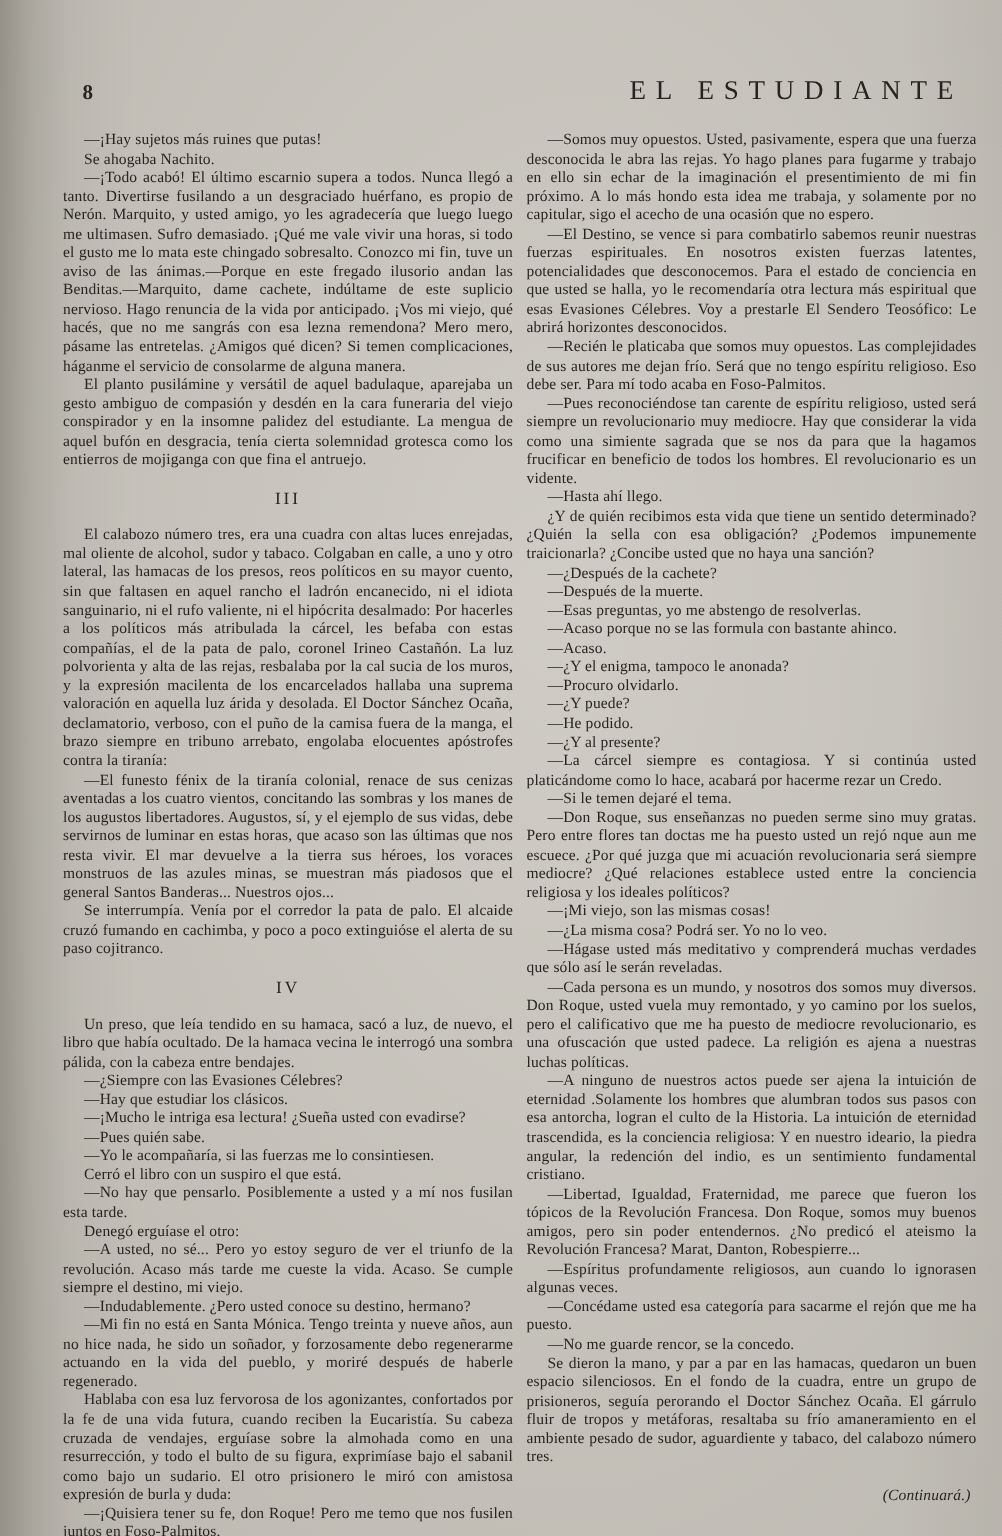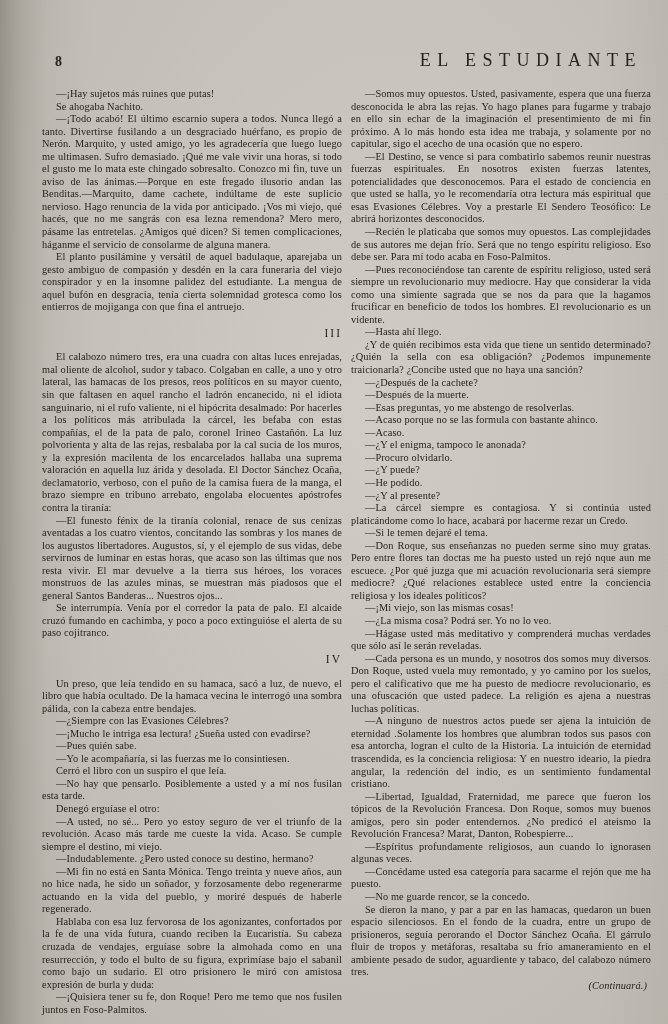--- a/index.html
+++ b/index.html
@@ -55,30 +55,30 @@
     font-size: 10.35px;
     line-height: 12.55px;
     text-align: justify;
     letter-spacing: 0.1px;
   }
   .para {
     margin: 0;
     text-indent: 14px;
   }
   .section-heading {
-    text-align: right;
+    text-align: center;
     text-indent: 0;
     font-size: 11.5px;
     letter-spacing: 2px;
     margin: 13px 0 12px 0;
   }
   .continuation {
     text-align: right;
     font-style: italic;
-    margin-top: 1px;
+    margin-top: 13px;
     padding-right: 4px;
     font-size: 10.35px;
   }
 </style>
 </head>
 <body>
 
 <div class="page">
 
   <div class="header">
@@ -93,24 +93,25 @@
         <p class="para">Se ahogaba Nachito.</p>
         <p class="para">—¡Todo acabó! El último escarnio supera a todos. Nunca llegó a tanto. Divertirse fusilando a un desgraciado huérfano, es propio de Nerón. Marquito, y usted amigo, yo les agradecería que luego luego me ultimasen. Sufro demasiado. ¡Qué me vale vivir una horas, si todo el gusto me lo mata este chingado sobresalto. Conozco mi fin, tuve un aviso de las ánimas.—Porque en este fregado ilusorio andan las Benditas.—Marquito, dame cachete, indúltame de este suplicio nervioso. Hago renuncia de la vida por anticipado. ¡Vos mi viejo, qué hacés, que no me sangrás con esa lezna remendona? Mero mero, pásame las entretelas. ¿Amigos qué dicen? Si temen complicaciones, háganme el servicio de consolarme de alguna manera.</p>
         <p class="para">El planto pusilámine y versátil de aquel badulaque, aparejaba un gesto ambiguo de compasión y desdén en la cara funeraria del viejo conspirador y en la insomne palidez del estudiante. La mengua de aquel bufón en desgracia, tenía cierta solemnidad grotesca como los entierros de mojiganga con que fina el antruejo.</p>
         <div class="section-heading">III</div>
         <p class="para">El calabozo número tres, era una cuadra con altas luces enrejadas, mal oliente de alcohol, sudor y tabaco. Colgaban en calle, a uno y otro lateral, las hamacas de los presos, reos políticos en su mayor cuento, sin que faltasen en aquel rancho el ladrón encanecido, ni el idiota sanguinario, ni el rufo valiente, ni el hipócrita desalmado: Por hacerles a los políticos más atribulada la cárcel, les befaba con estas compañías, el de la pata de palo, coronel Irineo Castañón. La luz polvorienta y alta de las rejas, resbalaba por la cal sucia de los muros, y la expresión macilenta de los encarcelados hallaba una suprema valoración en aquella luz árida y desolada. El Doctor Sánchez Ocaña, declamatorio, verboso, con el puño de la camisa fuera de la manga, el brazo siempre en tribuno arrebato, engolaba elocuentes apóstrofes contra la tiranía:</p>
         <p class="para">—El funesto fénix de la tiranía colonial, renace de sus cenizas aventadas a los cuatro vientos, concitando las sombras y los manes de los augustos libertadores. Augustos, sí, y el ejemplo de sus vidas, debe servirnos de luminar en estas horas, que acaso son las últimas que nos resta vivir. El mar devuelve a la tierra sus héroes, los voraces monstruos de las azules minas, se muestran más piadosos que el general Santos Banderas... Nuestros ojos...</p>
         <p class="para">Se interrumpía. Venía por el corredor la pata de palo. El alcaide cruzó fumando en cachimba, y poco a poco extinguióse el alerta de su paso cojitranco.</p>
         <div class="section-heading">IV</div>
         <p class="para">Un preso, que leía tendido en su hamaca, sacó a luz, de nuevo, el libro que había ocultado. De la hamaca vecina le interrogó una sombra pálida, con la cabeza entre bendajes.</p>
         <p class="para">—¿Siempre con las Evasiones Célebres?</p>
+        <p class="para">—Hay que estudiar los clásicos.</p>
         <p class="para">—¡Mucho le intriga esa lectura! ¿Sueña usted con evadirse?</p>
         <p class="para">—Pues quién sabe.</p>
         <p class="para">—Yo le acompañaría, si las fuerzas me lo consintiesen.</p>
-        <p class="para">Cerró el libro con un suspiro el que leía.</p>
+        <p class="para">Cerró el libro con un suspiro el que está.</p>
         <p class="para">—No hay que pensarlo. Posiblemente a usted y a mí nos fusilan esta tarde.</p>
         <p class="para">Denegó erguíase el otro:</p>
         <p class="para">—A usted, no sé... Pero yo estoy seguro de ver el triunfo de la revolución. Acaso más tarde me cueste la vida. Acaso. Se cumple siempre el destino, mi viejo.</p>
         <p class="para">—Indudablemente. ¿Pero usted conoce su destino, hermano?</p>
         <p class="para">—Mi fin no está en Santa Mónica. Tengo treinta y nueve años, aun no hice nada, he sido un soñador, y forzosamente debo regenerarme actuando en la vida del pueblo, y moriré después de haberle regenerado.</p>
         <p class="para">Hablaba con esa luz fervorosa de los agonizantes, confortados por la fe de una vida futura, cuando reciben la Eucaristía. Su cabeza cruzada de vendajes, erguíase sobre la almohada como en una resurrección, y todo el bulto de su figura, exprimíase bajo el sabanil como bajo un sudario. El otro prisionero le miró con amistosa expresión de burla y duda:</p>
         <p class="para">—¡Quisiera tener su fe, don Roque! Pero me temo que nos fusilen juntos en Foso-Palmitos.</p>
       </div>
 
     <div class="column">

